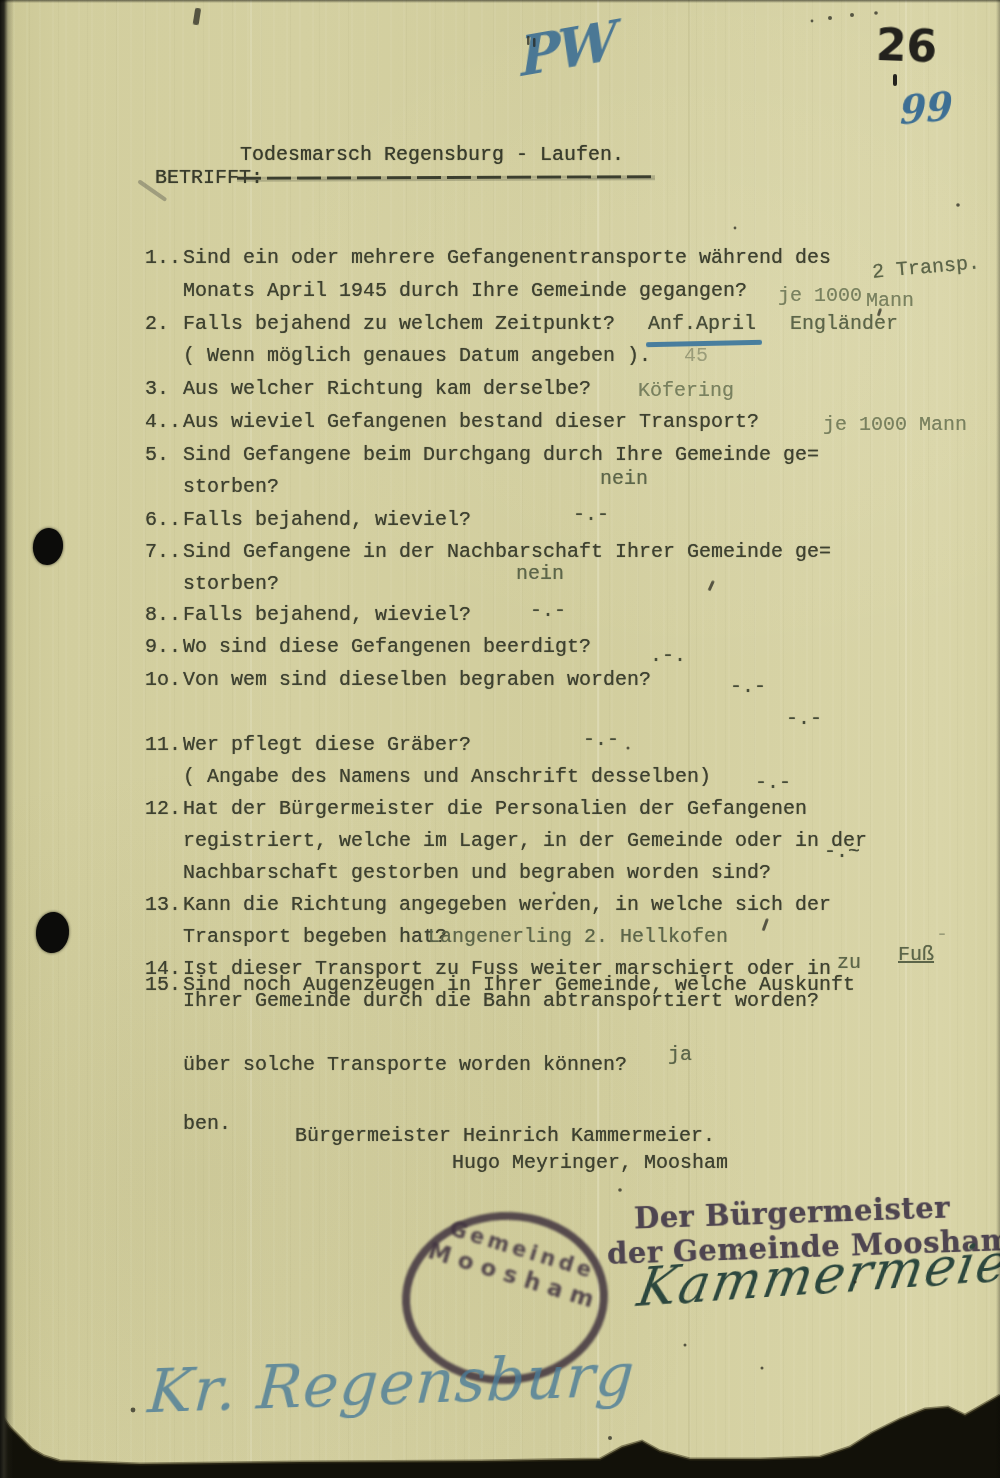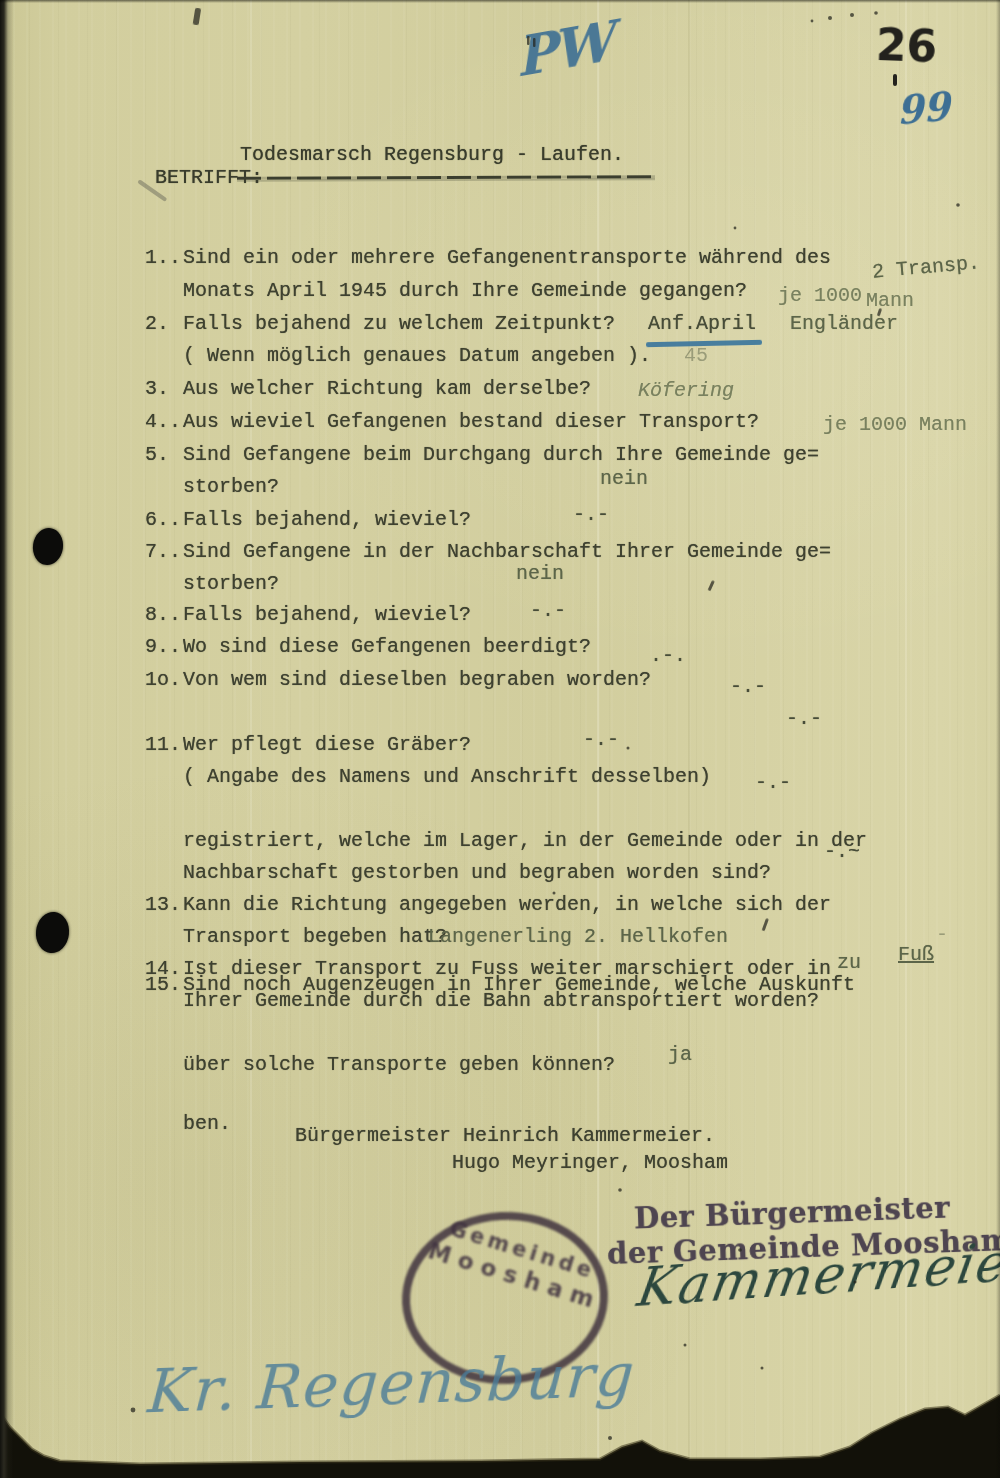--- a/index.html
+++ b/index.html
@@ -98,38 +98,39 @@
   <div class="line" style="top:443px"><span class="num">5.</span><span>Sind Gefangene beim Durchgang durch Ihre Gemeinde ge=</span></div>
   <div class="line" style="top:475px"><span class="num"></span><span>storben?</span></div>
   <div class="line" style="top:508px"><span class="num">6..</span><span>Falls bejahend, wieviel?</span></div>
   <div class="line" style="top:540px"><span class="num">7..</span><span>Sind Gefangene in der Nachbarschaft Ihrer Gemeinde ge=</span></div>
   <div class="line" style="top:572px"><span class="num"></span><span>storben?</span></div>
   <div class="line" style="top:603px"><span class="num">8..</span><span>Falls bejahend, wieviel?</span></div>
   <div class="line" style="top:635px"><span class="num">9..</span><span>Wo sind diese Gefangenen beerdigt?</span></div>
   <div class="line" style="top:668px"><span class="num">1o.</span><span>Von wem sind dieselben begraben worden?</span></div>
   <div class="line" style="top:733px"><span class="num">11.</span><span>Wer pflegt diese Gräber?</span></div>
   <div class="line" style="top:765px"><span class="num"></span><span>( Angabe des Namens und Anschrift desselben)</span></div>
+  <div class="line" style="top:797px"><span class="num">12.</span><span>Hat der Bürgermeister die Personalien der Gefangenen</span></div>
   <div class="line" style="top:829px"><span class="num"></span><span>registriert, welche im Lager, in der Gemeinde oder in der</span></div>
   <div class="line" style="top:861px"><span class="num"></span><span>Nachbarschaft gestorben und begraben worden sind?</span></div>
   <div class="line" style="top:893px"><span class="num">13.</span><span>Kann die Richtung angegeben werden, in welche sich der</span></div>
   <div class="line" style="top:925px"><span class="num"></span><span>Transport begeben hat?</span></div>
   <div class="line" style="top:957px"><span class="num">14.</span><span>Ist dieser Transport zu Fuss weiter marschiert oder in</span></div>
   <div class="line" style="top:989px"><span class="num"></span><span>Ihrer Gemeinde durch die Bahn abtransportiert worden?</span></div>
   <div class="line" style="top:973px"><span class="num">15.</span><span>Sind noch Augenzeugen in Ihrer Gemeinde, welche Auskunft</span></div>
-  <div class="line" style="top:1053px"><span class="num"></span><span>über solche Transporte geben können?</span></div>
+  <div class="line" style="top:1053px"><span class="num"></span><span>über solche Transporte worden können?</span></div>
   <div class="line" style="top:1112px"><span class="num"></span><span>ben.</span></div>
 
   <span class="ans ans-med" style="left:872px;top:256px;transform:rotate(-5deg);">2 Transp.</span>
   <span class="ans ans-fade" style="left:778px;top:284px;">je 1000</span>
   <span class="ans ans-fade" style="left:866px;top:289px;">Mann</span>
   <span class="ans ans-dark" style="left:648px;top:312px;">Anf.April</span>
   <span class="ans ans-med" style="left:790px;top:312px;">Engländer</span>
   <div class="blue-underline"></div>
   <span class="ans ans-faint" style="left:684px;top:344px;">45</span>
-  <span class="ans ans-fade" style="left:638px;top:379px;font-style:italic;">Köfering</span>
+  <span class="ans ans-fade" style="left:638px;top:379px;">Köfering</span>
   <span class="ans ans-fade" style="left:783px;top:413px;margin-left:40px;">je 1000 Mann</span>
   <span class="ans ans-med" style="left:600px;top:467px;">nein</span>
   <span class="ans ans-dark" style="left:573px;top:503px;">-.-</span>
   <span class="ans ans-med" style="left:516px;top:562px;">nein</span>
   <span class="ans ans-dark" style="left:530px;top:599px;">-.-</span>
   <span class="ans ans-dark" style="left:650px;top:644px;">.-.</span>
   <span class="ans ans-dark" style="left:730px;top:675px;">-.-</span>
   <span class="ans ans-dark" style="left:786px;top:707px;">-.-</span>
   <span class="ans ans-dark" style="left:583px;top:728px;">-.-</span>
   <span class="ans ans-dark" style="left:755px;top:771px;">-.-</span>

